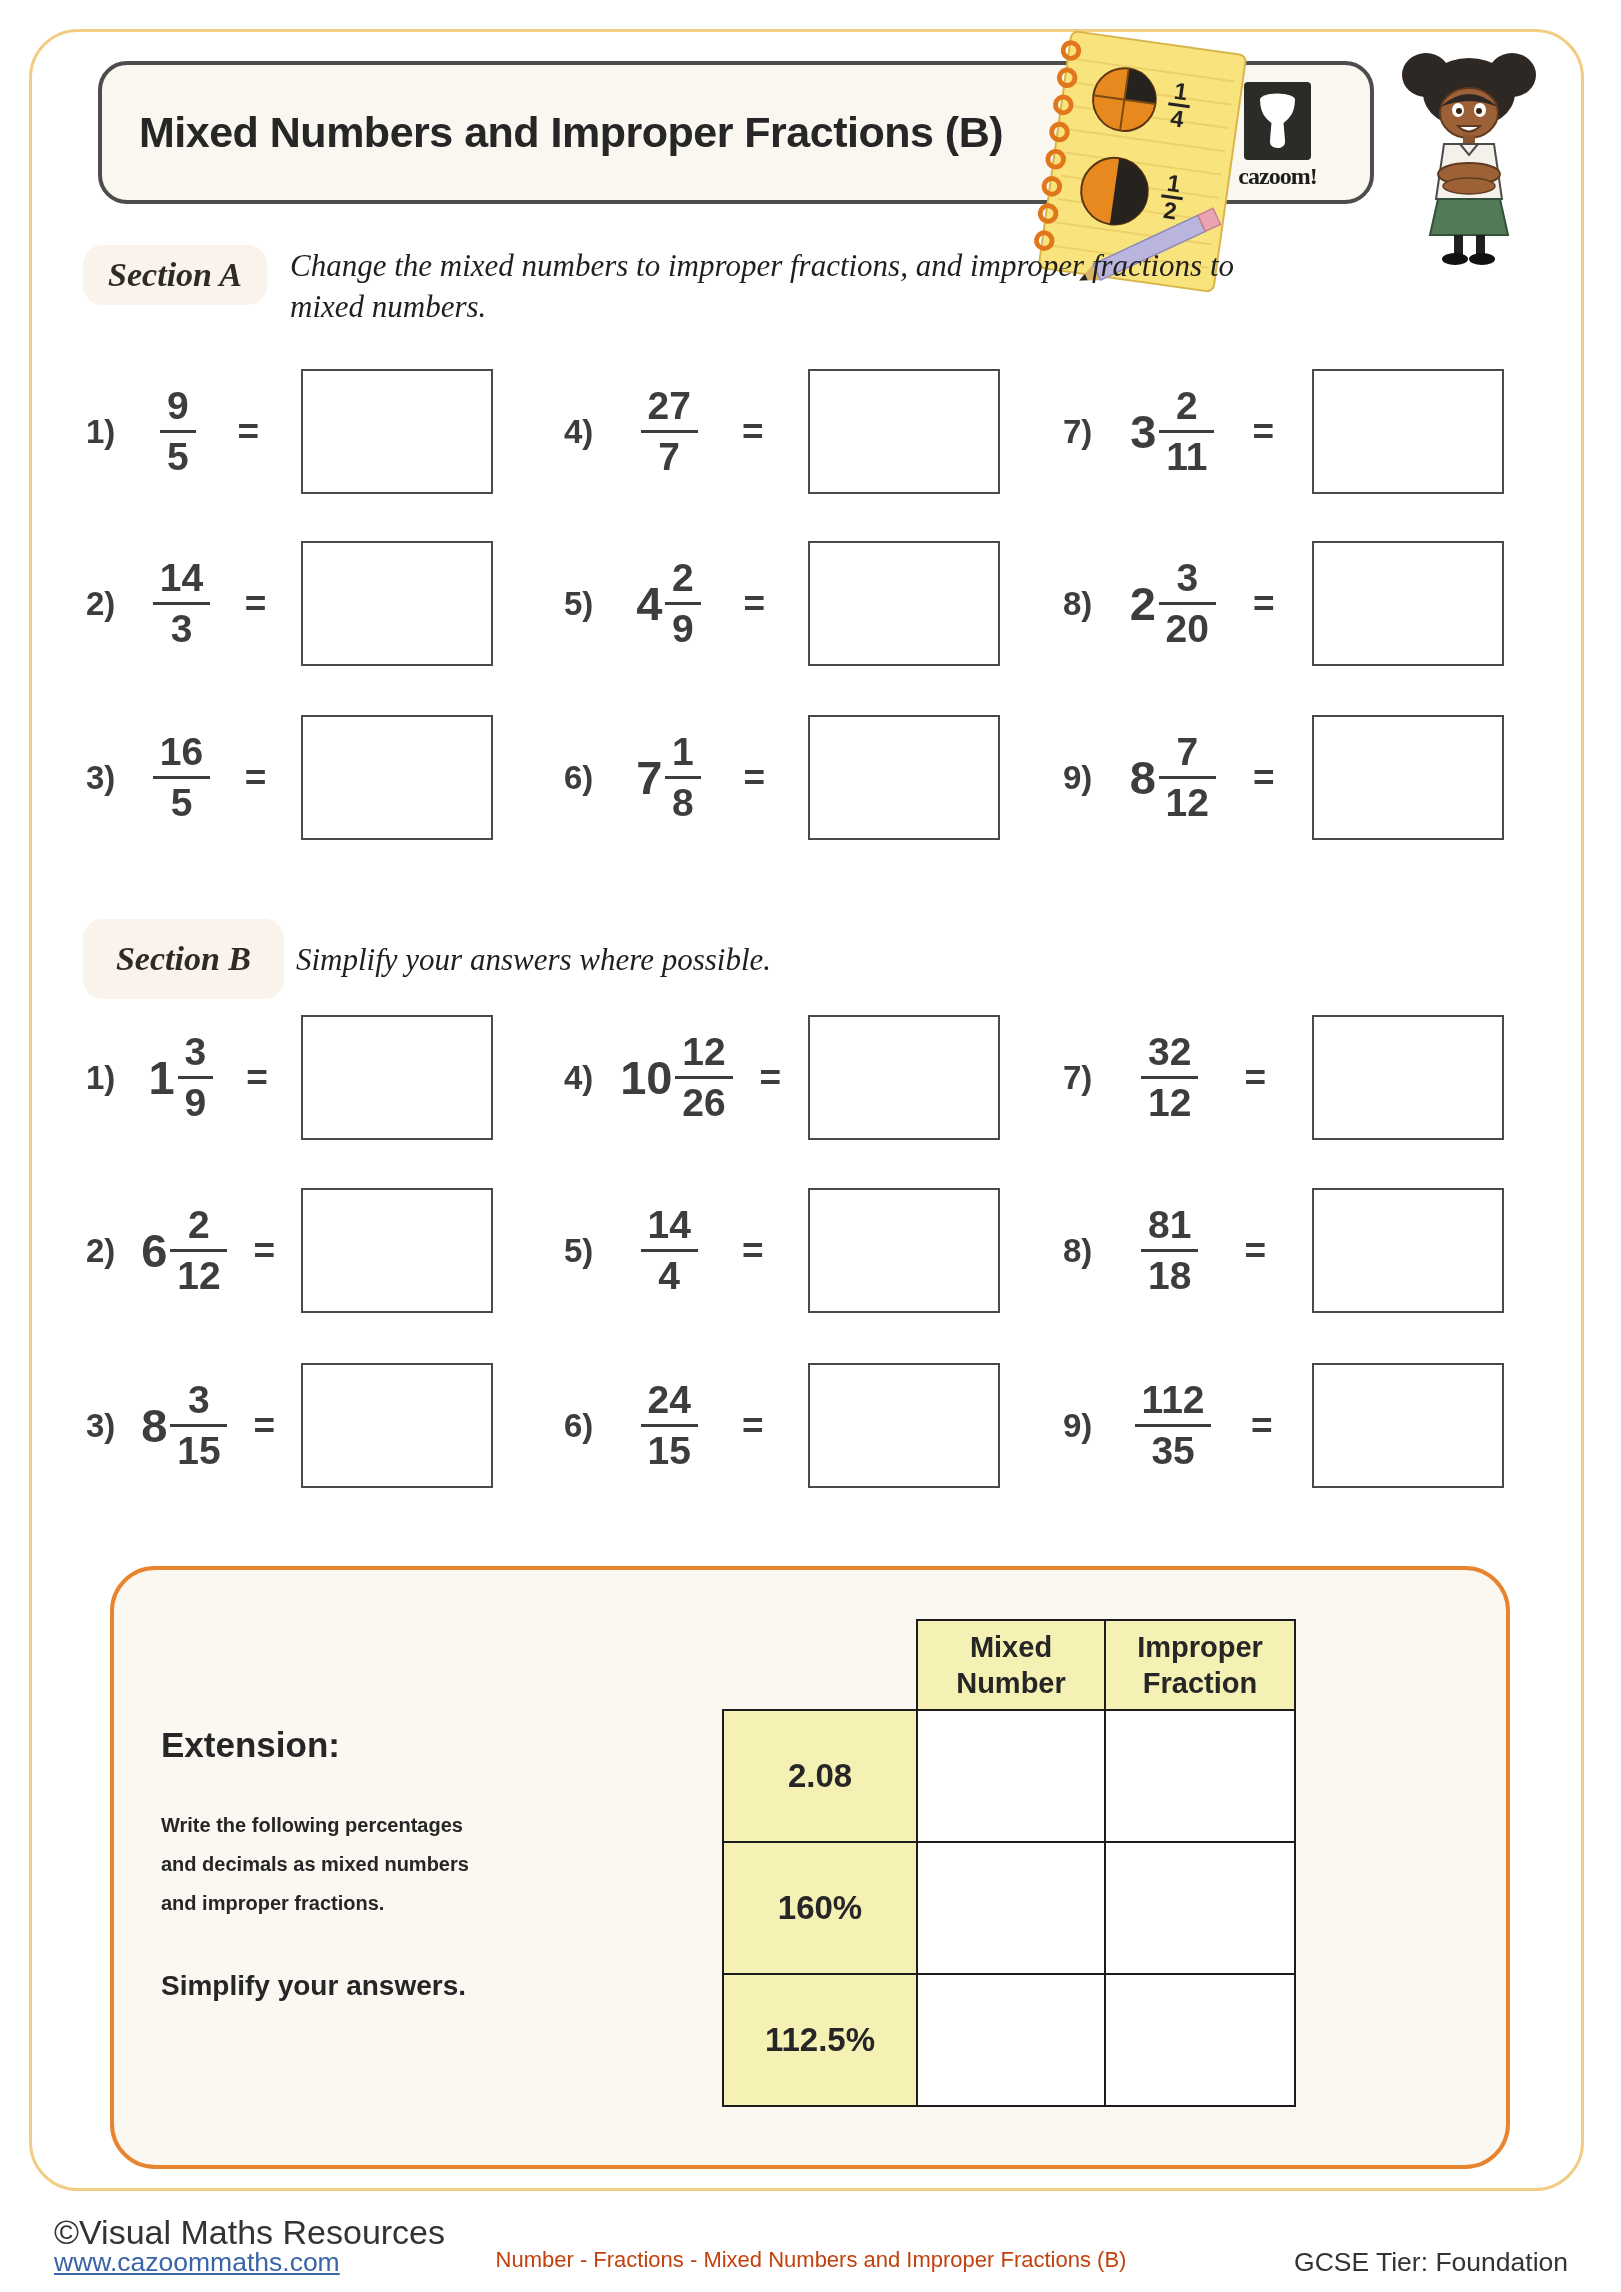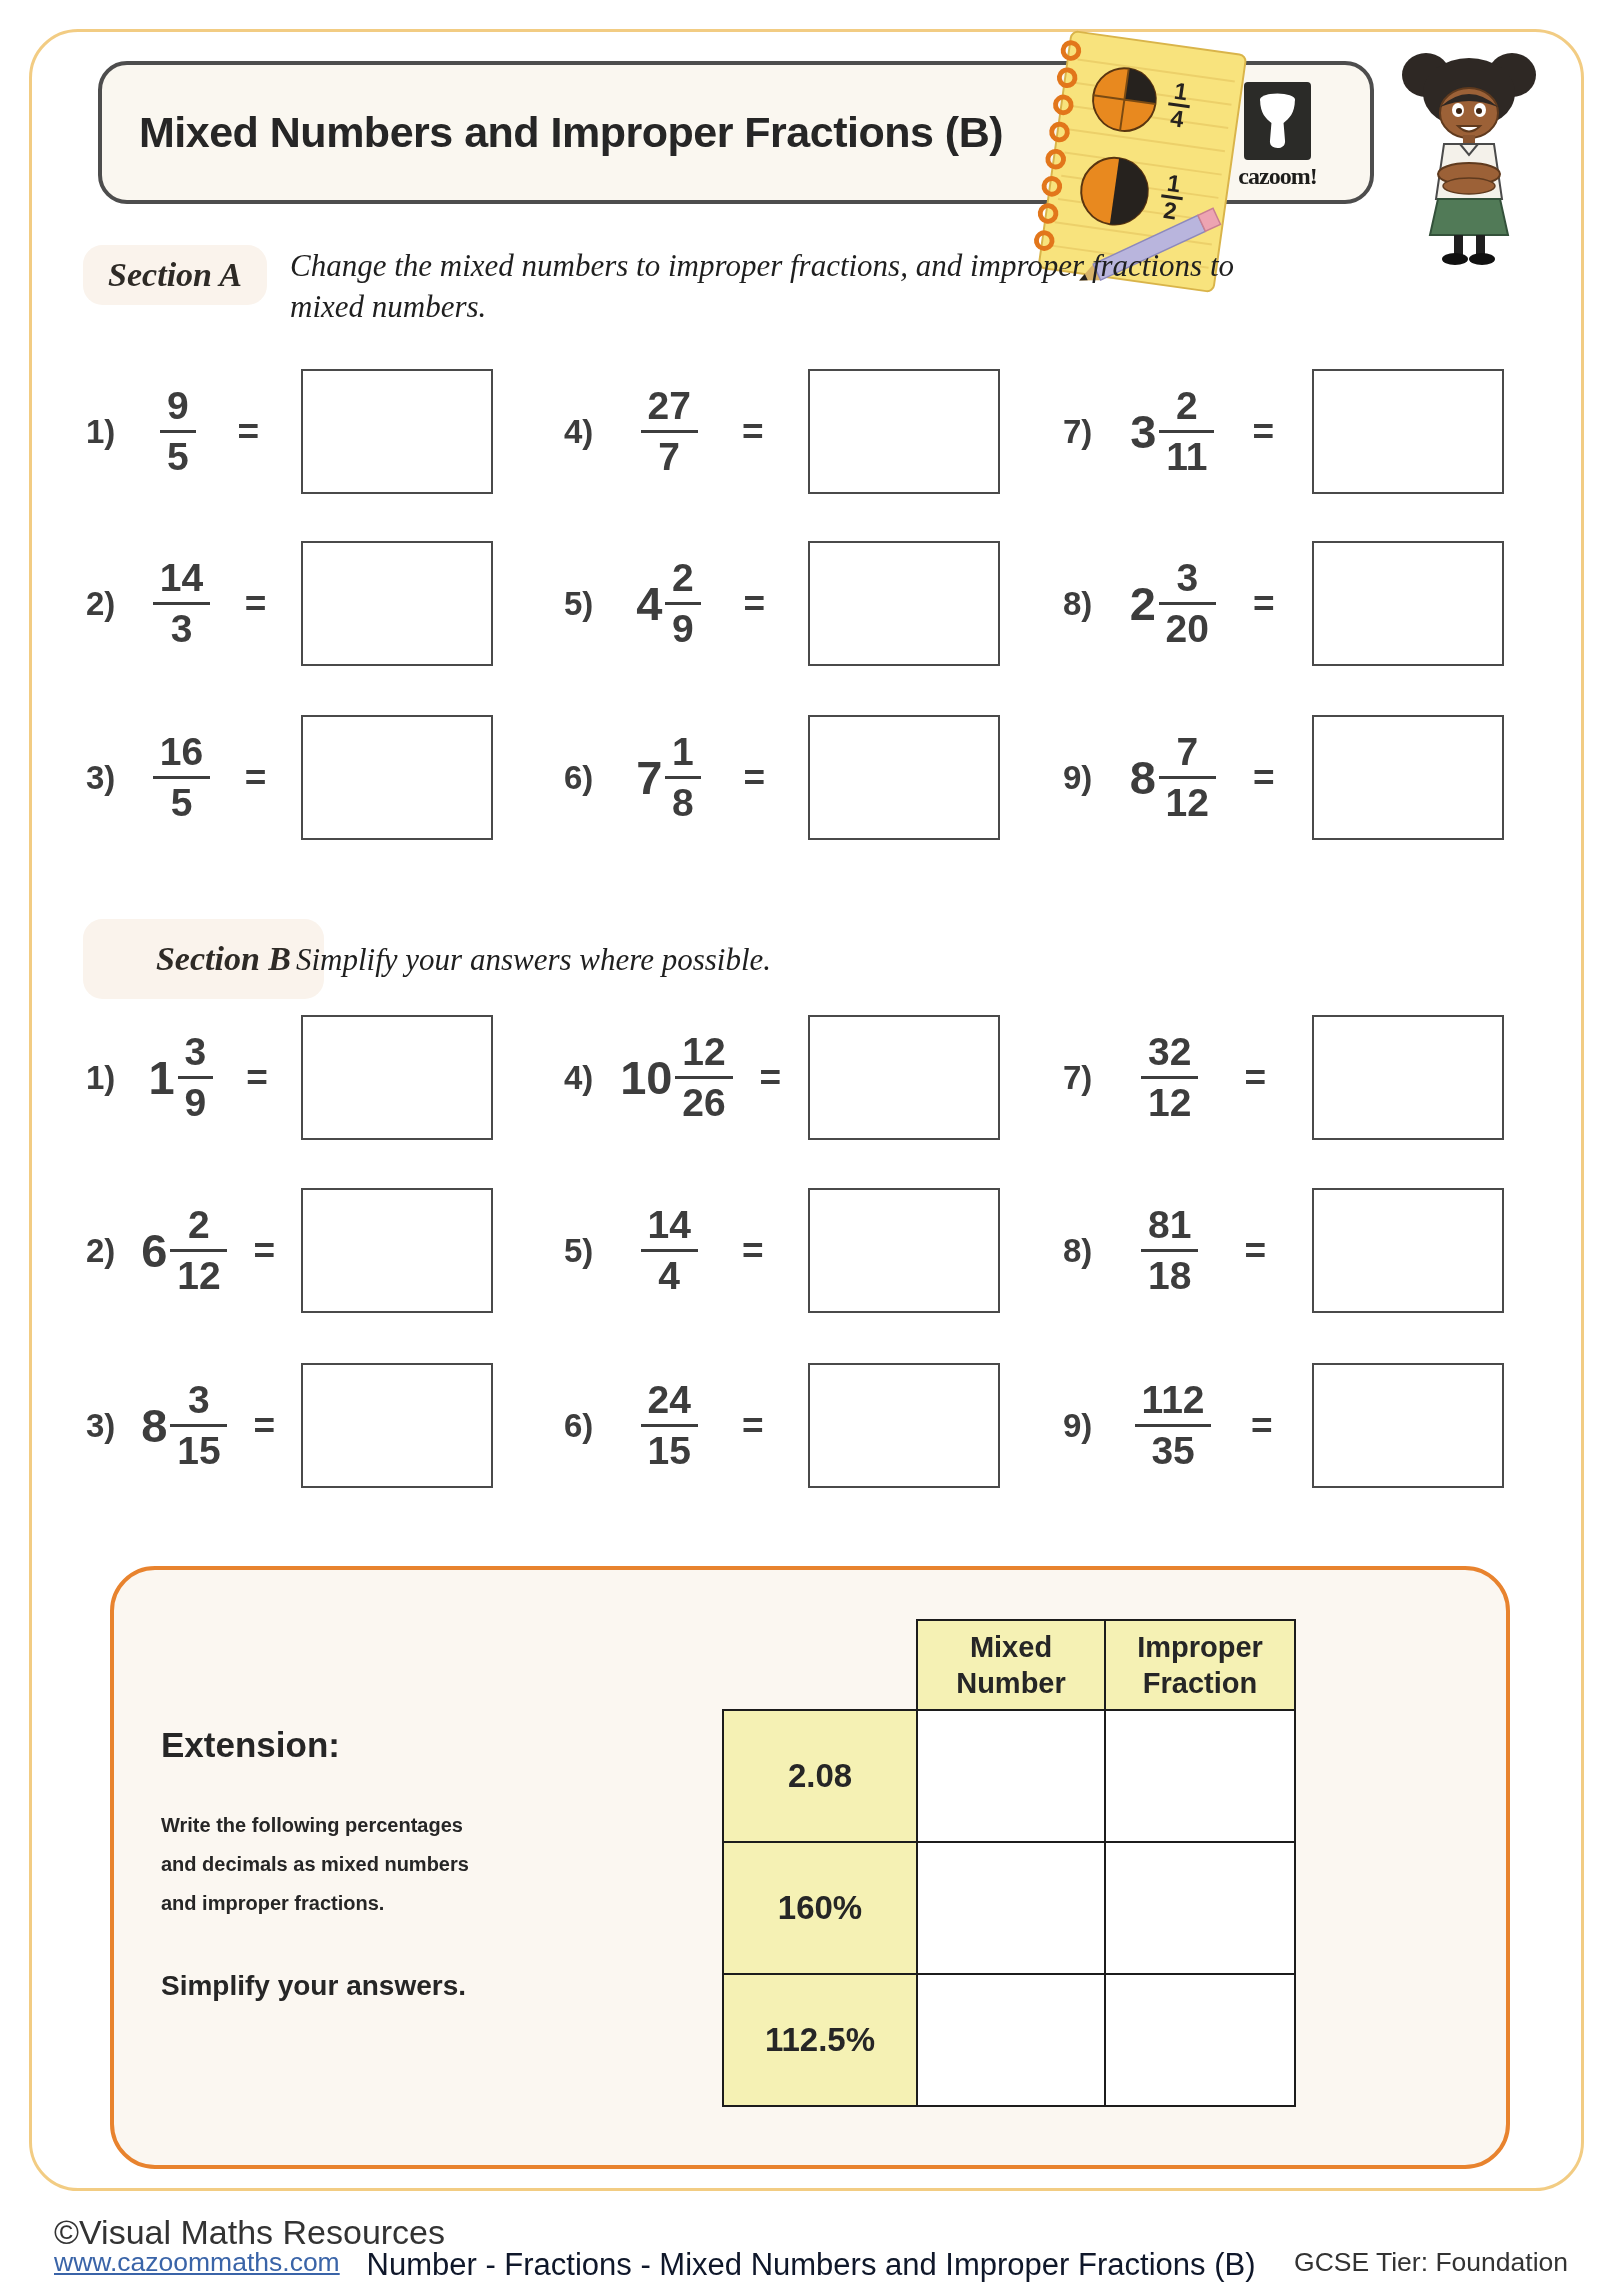--- a/index.html
+++ b/index.html
@@ -29,21 +29,21 @@
   .girl { position:absolute; left:1392px; top:47px; width:155px; height:220px; }
 
   
   .section-label {
     position:absolute; background:#faf3ec; border-radius:19.6px;
     display:flex; align-items:center; justify-content:center;
     font-family:"Liberation Serif", serif; font-weight:bold; font-style:italic;
     font-size:34px; color:#2e2a26;
   }
   #label-a { left:83px; top:245px; width:184px; height:60px;text-align:center; }
-  #label-b { left:83px; top:919px; width:201px; height:80px;padding-left:40px; }
+  #label-b { left:83px; top:919px; width:201px; height:80px; }
   .instructions {
     position:absolute; font-family:"Liberation Serif", serif; font-style:italic;
     font-size:31px; color:#1f1f1f; white-space:pre-line; line-height:41px;
   }
   #instr-a { left:290px; top:245px; width:1098px; }
   #instr-b { left:296px; top:939px; width:1098px; }
 
   
   .prow { position:absolute; left:0; width:1621px; height:125px; }
   .prob { position:absolute; display:flex; align-items:center;
@@ -75,21 +75,21 @@
   .cell-yellow { background:#f5f1b4; }
   .ext-table th { font-size:29px; font-weight:bold; color:#262626; line-height:36px; }
   .ext-table .rowlabel { font-size:33px; font-weight:bold; color:#262626; }
   .ext-table .blank { background:#ffffff; }
   .w1 { width:192px; } .w2 { width:186px; } .w3 { width:188px; }
   .hrow { height:90px; } .drow { height:132px; }
 
   
   .footer-copy  { position:absolute; left:54px; top:2213px; font-size:34px; color:#333; }
   .footer-link  { position:absolute; left:54px; top:2247px; font-size:26.5px; color:#3a64a8; text-decoration:underline; cursor:pointer; }
-  .footer-center{ position:absolute; left:321px; top:2247px; width:980px; text-align:center; font-size:31px; color:#0f172a; }
+  .footer-center{ position:absolute; left:321px; top:2247px; width:980px; text-align:center; font-size:22px; color:#c2410c; }
   .footer-right { position:absolute; right:53px; top:2247px; font-size:26.5px; color:#333; }
 </style>
 </head>
 <body>
 
 <div class="page-frame"></div>
 
 <div class="title-box">
   <div class="title-text">Mixed Numbers and Improper Fractions (B)</div>
 </div>

